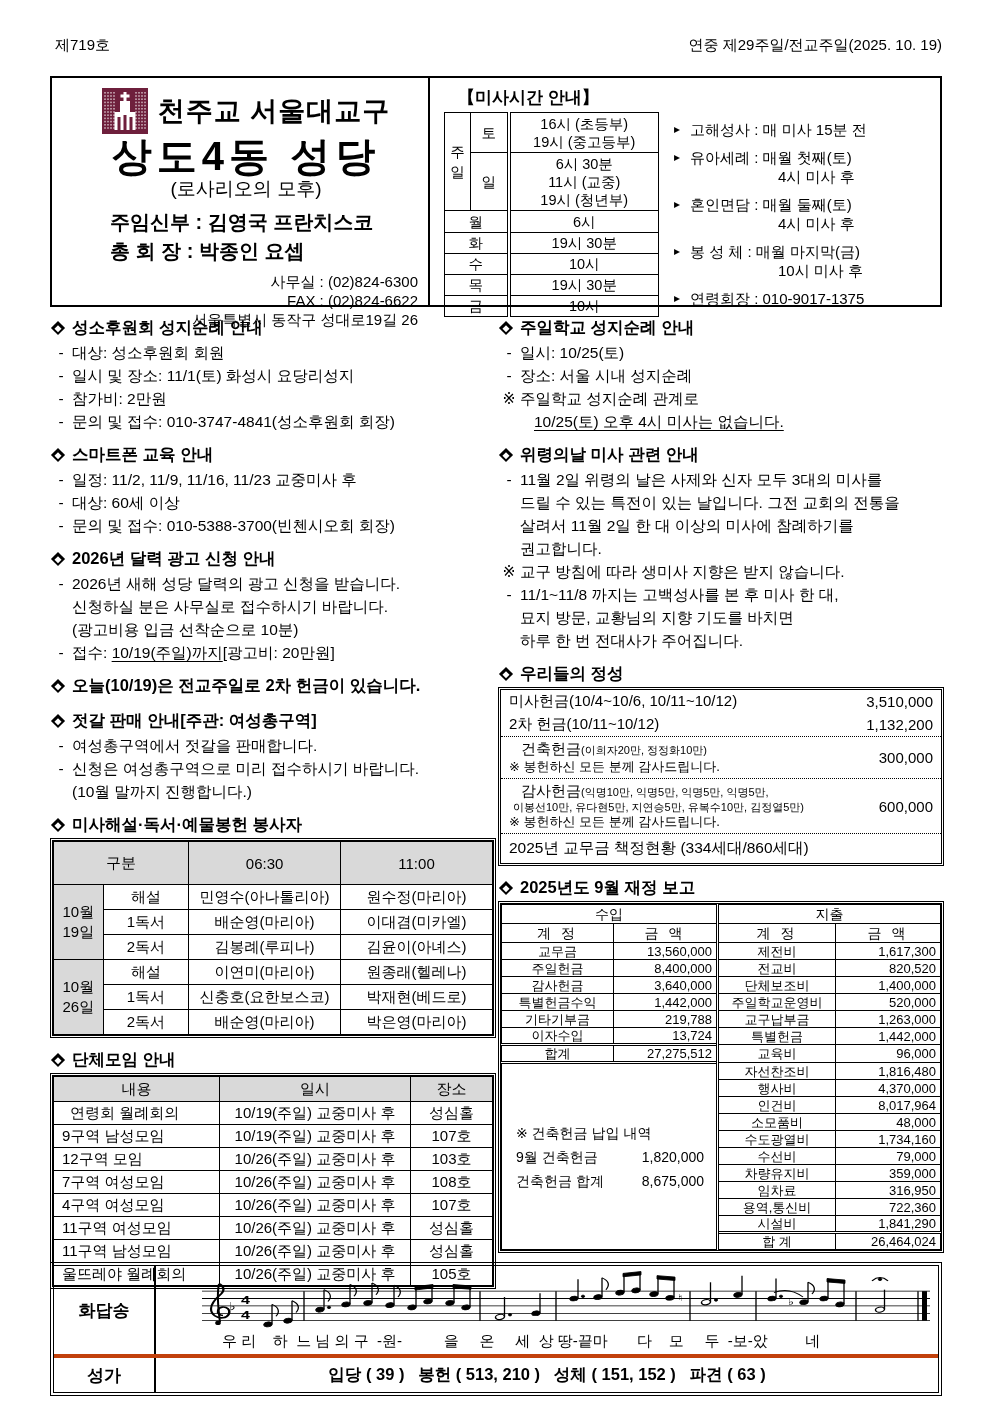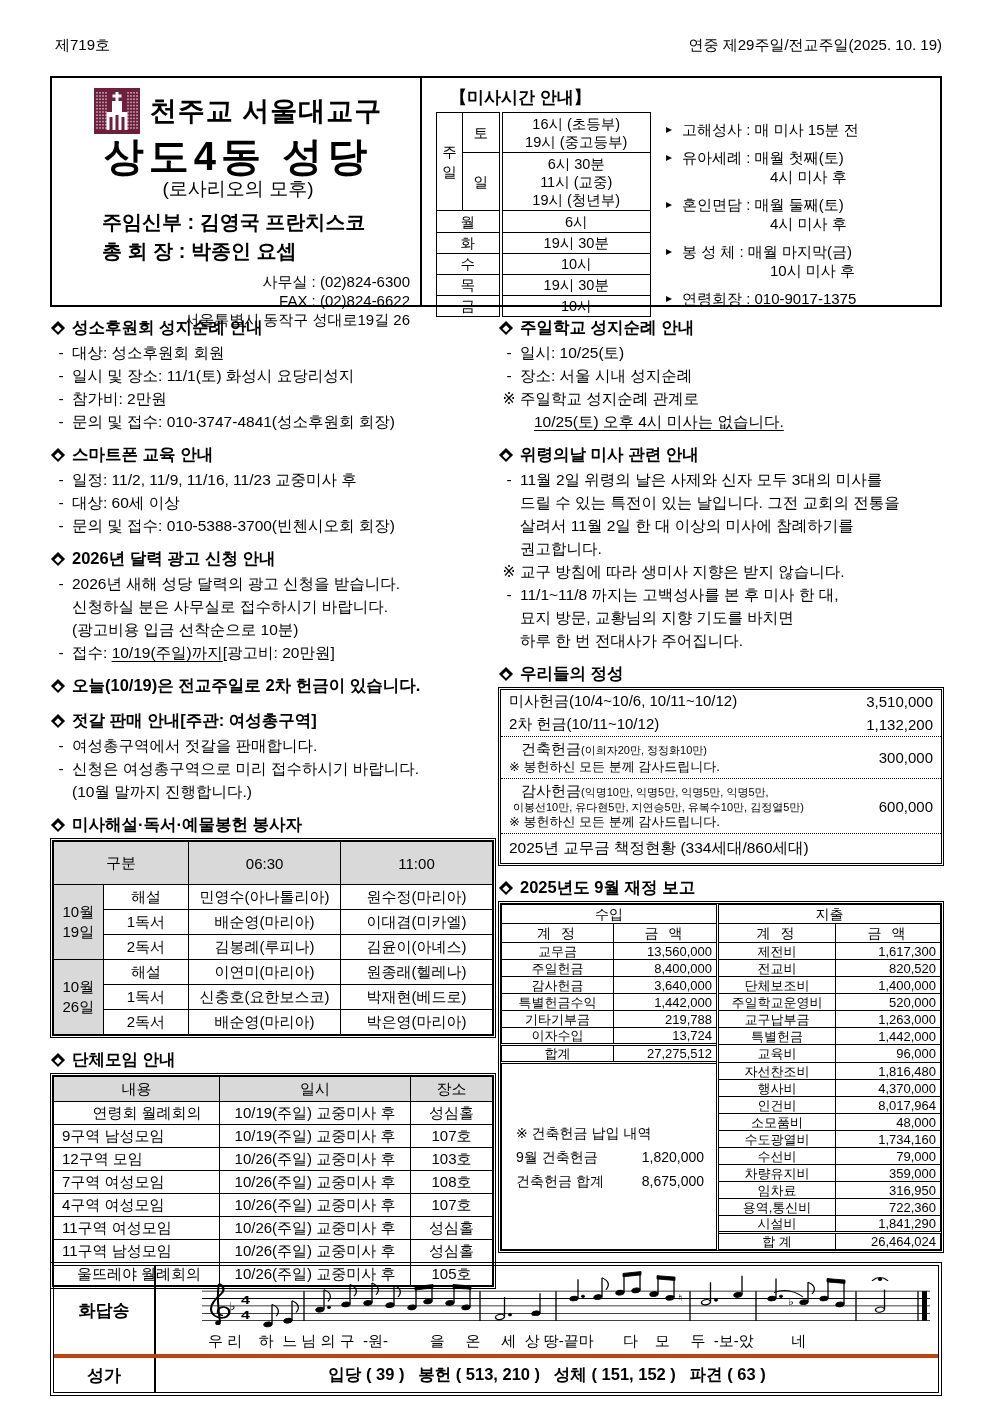--- a/index.html
+++ b/index.html
@@ -4,21 +4,21 @@
 <style>
   * { margin:0; padding:0; box-sizing:border-box; }
   html,body { background:#fff; }
   body { font-family:"Liberation Sans","DejaVu Sans",sans-serif; color:#000; }
   .page { position:relative; width:992px; height:1403px; background:#fff; overflow:hidden; }
 
   .issue { position:absolute; left:55px; top:36px; font-size:15px; }
   .edition { position:absolute; right:50px; top:36px; font-size:15px; }
 
   
-  .hdr-box { position:absolute; left:50px; top:76px; width:892px; height:231px; border:2px solid #000; display:flex; }
+  .hdr-box { position:absolute; left:50px; top:76px; width:892px; height:231px; border:2px solid #000; display:flex;padding-left:8px; }
   .hdr-left { width:368px; padding:10px 6px 6px 10px; }
   .hdr-right { flex:1; border-left:2px solid #000; padding:6px 8px 4px 14px; }
   .logo-row { display:flex; justify-content:center; align-items:center; gap:10px; }
   .logo { width:46px; height:46px; flex:0 0 46px; }
   .diocese { font-size:27px; font-weight:bold; letter-spacing:1px; }
   .church-name { font-size:40px; font-weight:bold; text-align:center; letter-spacing:5px; margin-top:0px; line-height:44px; }
   .church-sub { font-size:19px; text-align:center; line-height:22px; }
   .pastor-block { margin:8px 0 0 40px; font-size:20px; font-weight:bold; line-height:29px; }
   .contact { text-align:right; font-size:15px; line-height:19px; margin-top:6px; padding-right:4px; }
 
@@ -83,21 +83,21 @@
   td.notecell { border-top:3px double #000 !important; vertical-align:middle; }
   .fnote { text-align:left; padding:0 8px 0 10px; font-size:14px; line-height:24px; }
   .fnote-r { display:flex; }
   .fnote-r span:last-child { margin-left:auto; }
 
   
   .bot { position:absolute; left:50px; top:1262px; width:892px; border:4px double #000; }
   .bot-row { display:flex; }
   .bot-label { flex:0 0 102px; border-right:2px solid #000; display:flex; align-items:center; justify-content:center; font-weight:bold; font-size:17px; }
   .score-cell { flex:1; padding-top:3px; }
-  .lyrics { white-space:pre; font-size:15px; padding:0 0 4px 52px; line-height:19px; }
+  .lyrics { white-space:pre; font-size:15px; padding:0 0 4px 66px; line-height:19px; }
   .hymn-row { border-top:4px solid #c2410c; }
   .hymn-text { flex:1; text-align:center; font-weight:bold; font-size:16.5px; padding:6px 0; white-space:pre; }
 </style>
 </head>
 <body>
 
 <div class="page">
 
   <div class="issue">제719호</div>
   <div class="edition">연중 제29주일/전교주일(2025. 10. 19)</div>
@@ -375,21 +375,21 @@
         </div>
       <div class="tblwrap">
         <table class="t meet">
           <tbody>
               <tr>
             <th class="gray" style="width:166px">내용</th>
             <th class="gray">일시</th>
             <th class="gray" style="width:82px">장소</th>
           </tr>
           <tr>
-                <td style="text-align:center;padding-left:24px">연령회 월례회의</td>
+                <td style="text-align:left;padding-left:16px">연령회 월례회의</td>
                 <td>10/19(주일) 교중미사 후</td>
                 <td>성심홀</td>
               </tr>
           <tr>
                 <td style="text-align:left;padding-left:8px">9구역 남성모임</td>
                 <td>10/19(주일) 교중미사 후</td>
                 <td>107호</td>
               </tr>
           <tr>
                 <td style="text-align:left;padding-left:8px">12구역 모임</td>
@@ -410,21 +410,21 @@
                 <td style="text-align:left;padding-left:8px">11구역 여성모임</td>
                 <td>10/26(주일) 교중미사 후</td>
                 <td>성심홀</td>
               </tr>
           <tr>
                 <td style="text-align:left;padding-left:8px">11구역 남성모임</td>
                 <td>10/26(주일) 교중미사 후</td>
                 <td>성심홀</td>
               </tr>
           <tr>
-                <td style="text-align:center;padding-left:8px">울뜨레야 월례회의</td>
+                <td style="text-align:left;padding-left:8px">울뜨레야 월례회의</td>
                 <td>10/26(주일) 교중미사 후</td>
                 <td>105호</td>
               </tr>
         </tbody>
           </table>
       </div>
     </div>
   </div>
 
   <div class="col-r">

